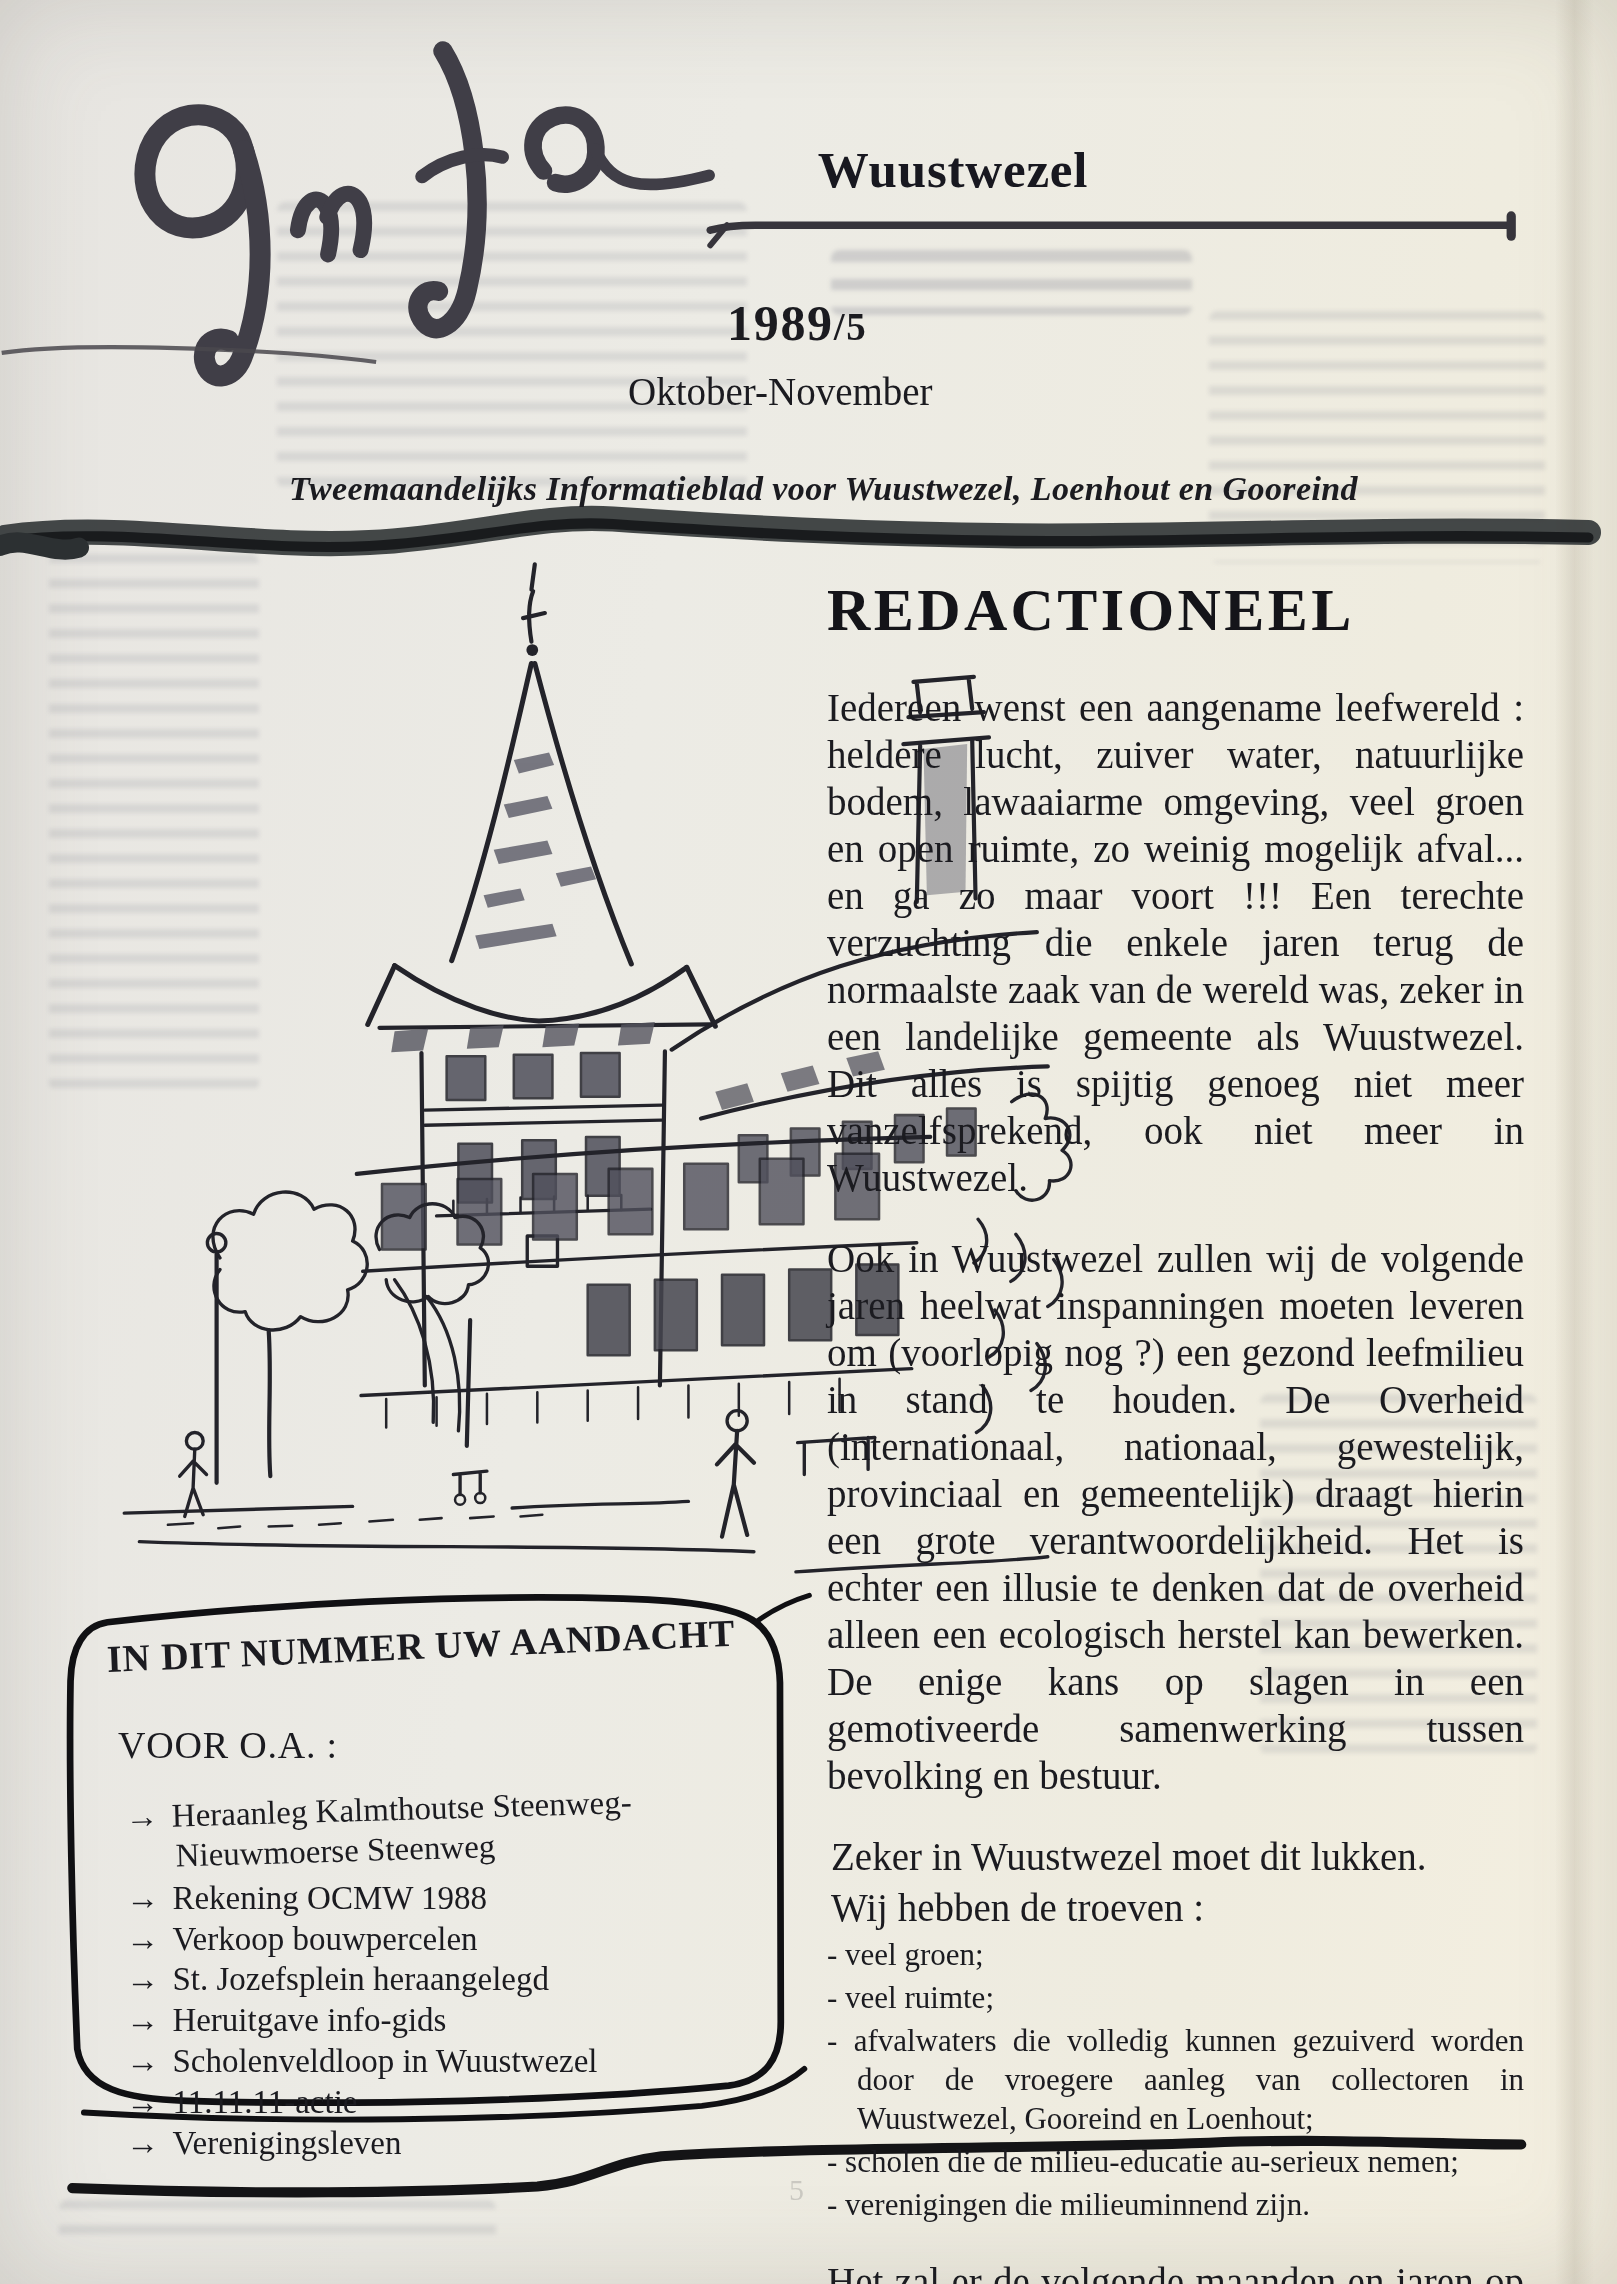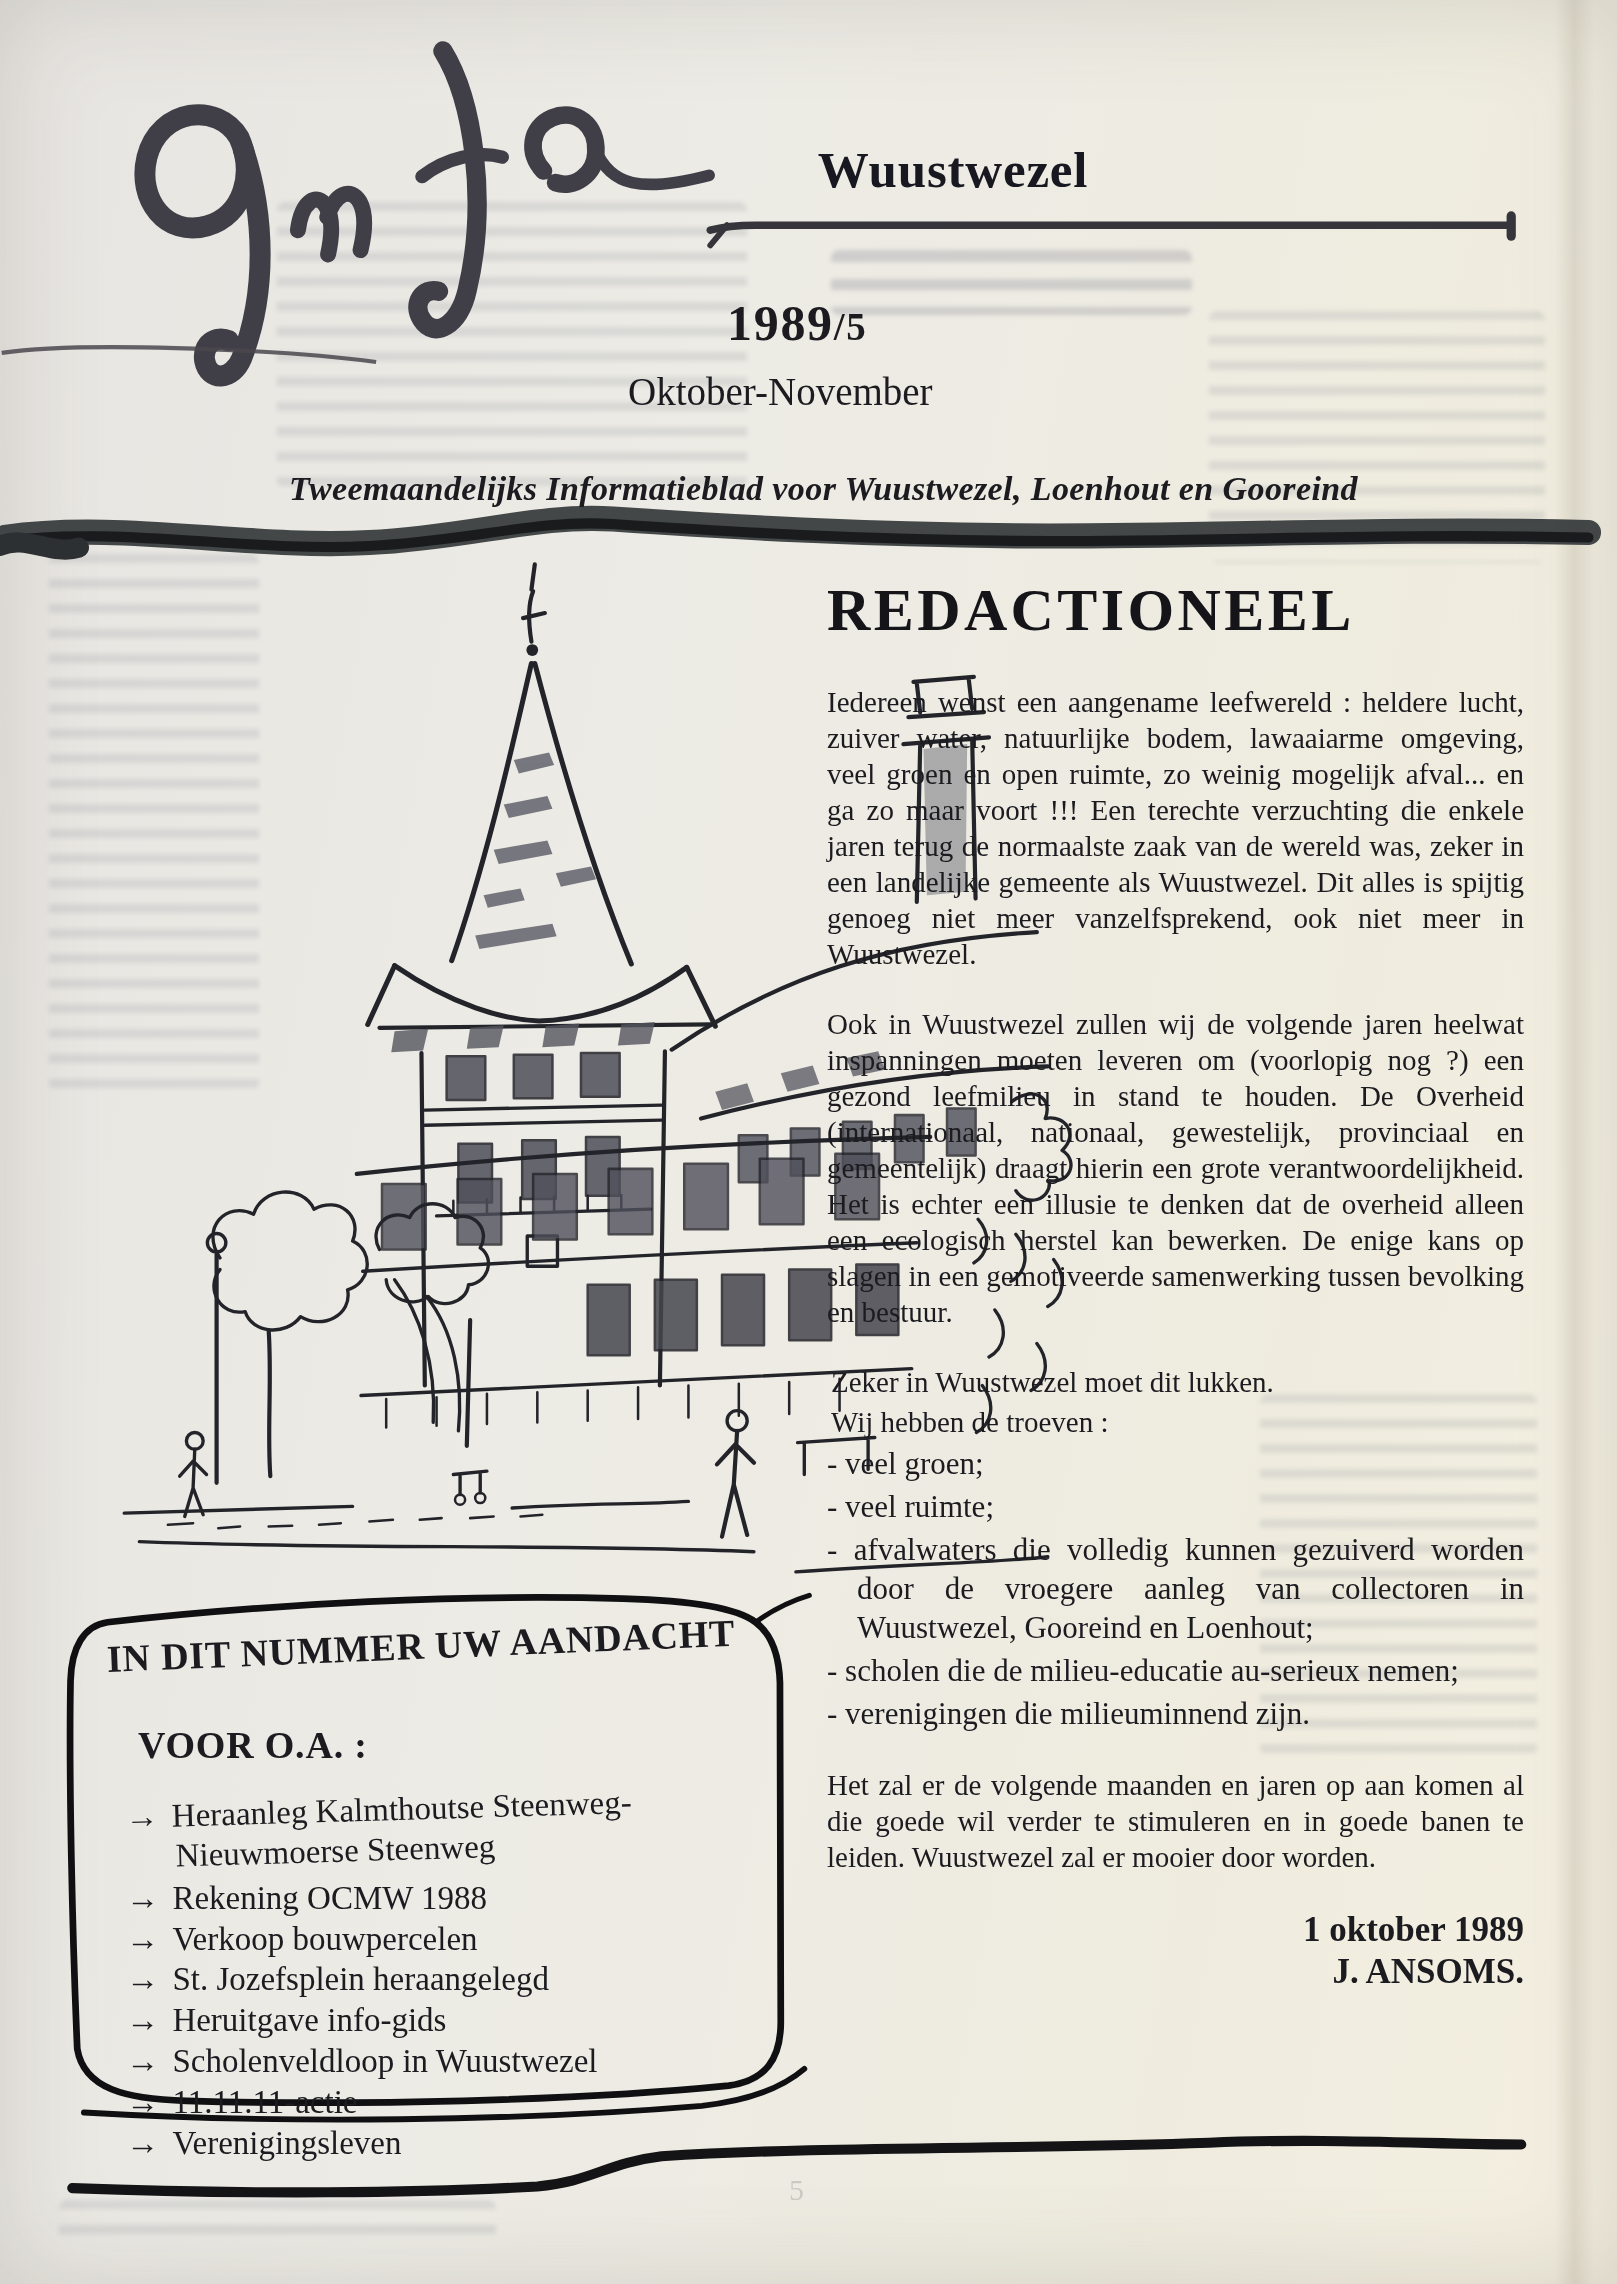--- a/index.html
+++ b/index.html
@@ -22,31 +22,31 @@
   .m-title{left:760px;top:141px;width:386px;text-align:center;
     font-size:51px;font-weight:bold;letter-spacing:0.8px;color:#181820;}
   .issue{left:727px;top:294px;font-size:50px;font-weight:bold;letter-spacing:1.7px;}
   .issue .slash{font-size:39px;font-weight:600;}
   .months{left:628px;top:369px;font-size:39px;}
   .subtitle{left:181px;top:470px;width:1285px;text-align:center;
     font-size:34px;font-weight:bold;font-style:italic;letter-spacing:0.4px;}
   
   .col{left:827px;top:576px;width:697px;}
   .col h1{font-size:60px;font-weight:700;letter-spacing:3.4px;margin:0 0 39px 0;color:#141419;}
-  .col p{font-size:29px;line-height:36px;text-align:justify;margin:0 0 34px 0;}
+  .col p{font-size:39px;line-height:47px;text-align:justify;margin:0 0 34px 0;}
   .col p.tight{margin:4px;}
   .dash-list{margin:0 0 34px 0;}
   .dash-item{font-size:31px;line-height:39px;text-align:justify;
     padding-left:30px;text-indent:-30px;margin:4px 0;}
   .signature{margin-top:20px;text-align:right;font-size:35px;line-height:42px;font-weight:600;}
   .signature .date{font-weight:700;}
   
   .box-title1{left:107px;top:1637px;width:672px;font-size:38px;font-weight:bold;
     letter-spacing:0.8px;transform:rotate(-2.4deg);transform-origin:left center;}
-  .box-title2{left:118px;top:1723px;font-size:38px;font-weight:bold;letter-spacing:0.8px;margin-left:20px;}
+  .box-title2{left:118px;top:1723px;font-size:38px;font-weight:normal;letter-spacing:0.8px;}
   .toc{left:126px;top:1797px;width:621px;}
   .toc-item{font-size:33px;line-height:40px;margin-bottom:0.8px;padding-left:49px;text-indent:-49px;}
   .toc-item .arrow{display:inline-block;text-indent:0;margin-right:13.4px;}
   .toc-item:first-child{transform:rotate(-1.7deg);transform-origin:left center;}
   .pageno{left:789px;top:2173px;font-size:30px;opacity:.16;}
 </style>
 </head>
 <body>
 
 <div class="page">

